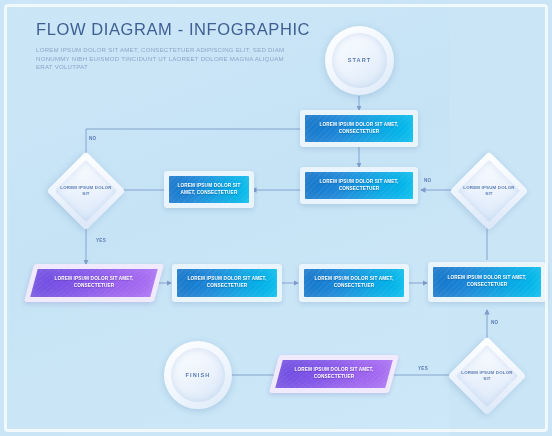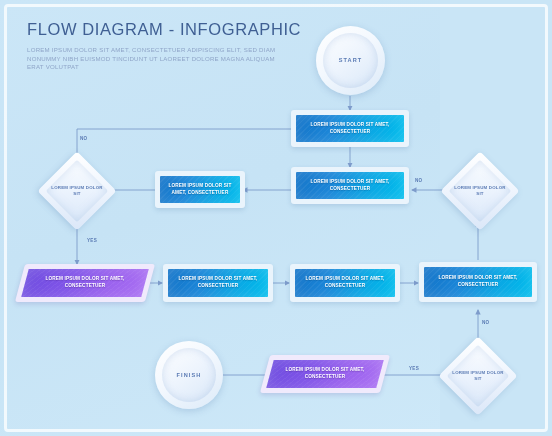--- a/index.html
+++ b/index.html
@@ -4,21 +4,21 @@
 <style>
   html,body{margin:0;padding:0;}
   body{
     width:552px;height:436px;
     background:#c9e5f6;
     font-family:"Liberation Sans", sans-serif;
     overflow:hidden;
     position:relative;
   }
   #canvas{
-    position:absolute;left:0;top:0;width:440px;height:436px;
+    position:absolute;left:9px;top:0;width:440px;height:436px;
     background:linear-gradient(160deg,#cbe6f7 0%,#c6e3f5 45%,#cde8f8 100%);
   }
   
   #frame{
     position:absolute;left:4px;top:4px;width:544px;height:428px;
     border:3px solid rgba(255,255,255,.75);
     border-radius:4px;
     box-sizing:border-box;
     pointer-events:none;
   }

